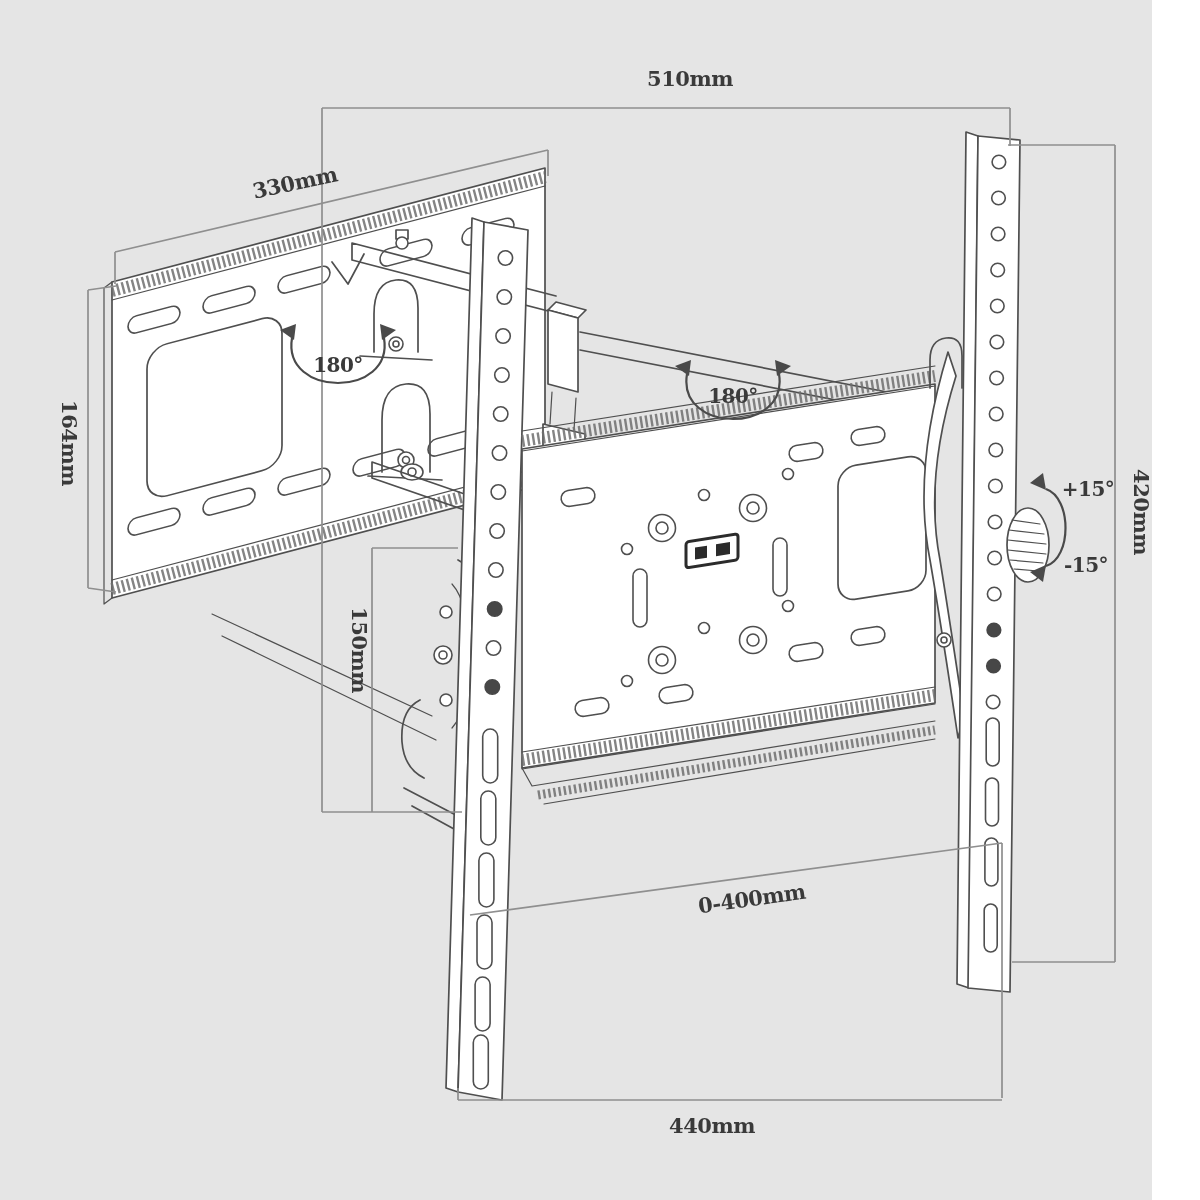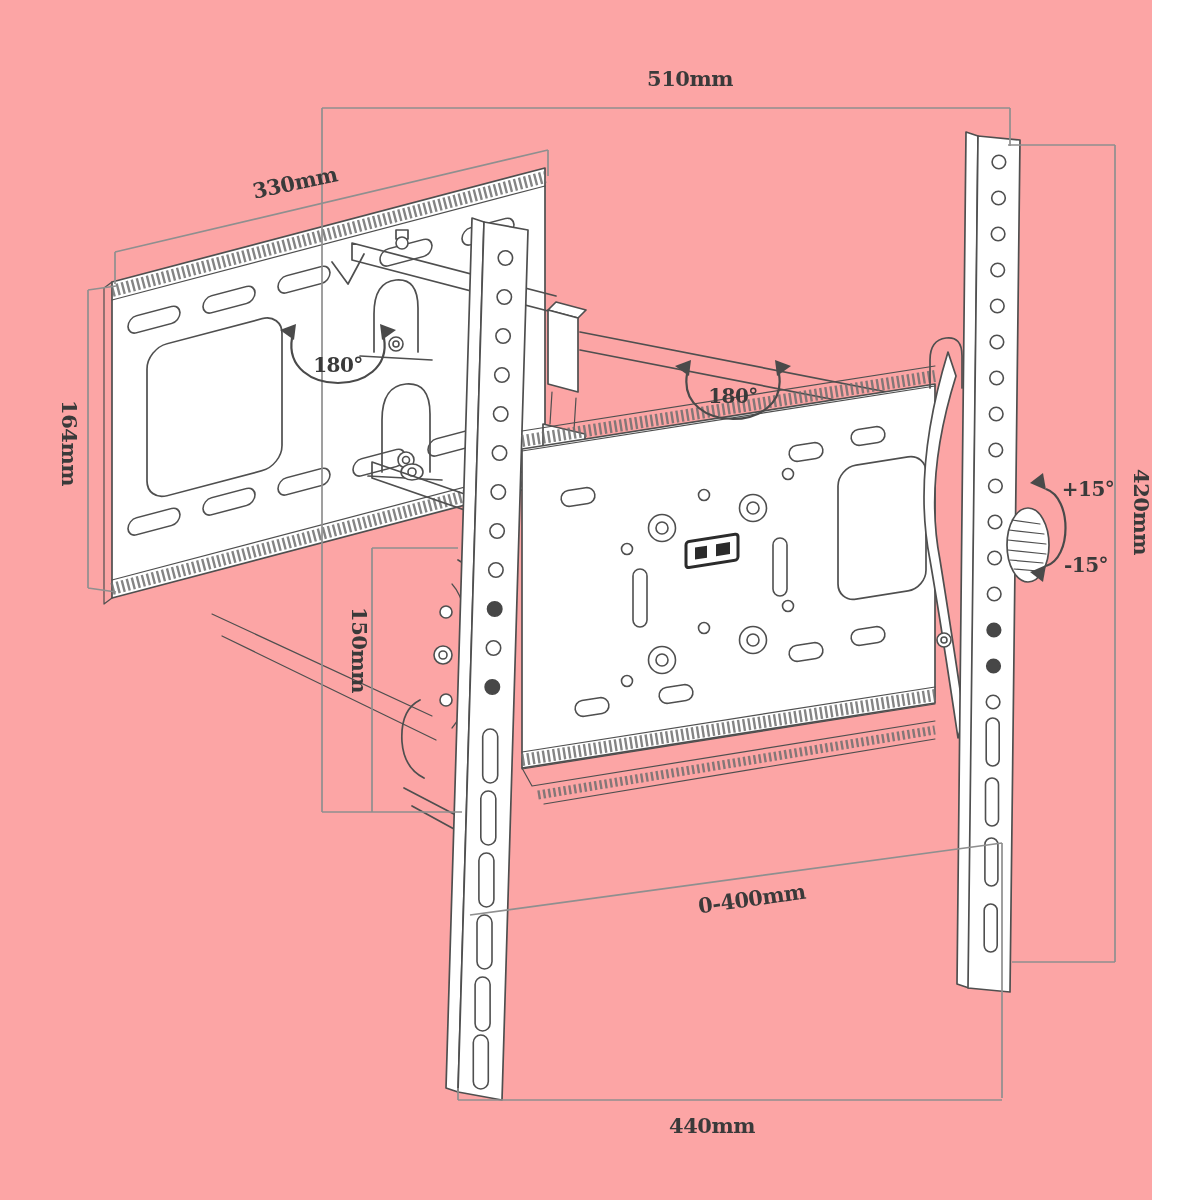--- a/index.html
+++ b/index.html
@@ -1,16 +1,16 @@
 <!DOCTYPE html>
 <html><head>
 <meta charset="utf-8">
 <style>
   html,body{margin:0;padding:0;background:#ffffff;}
-  .canvas{position:relative;width:1152px;height:1200px;background:#fca5a5;overflow:hidden;}
+  .canvas{position:relative;width:1152px;height:1200px;background:#e5e5e5;overflow:hidden;}
   svg{display:block;}
   .draw{stroke:#4f4f4f;stroke-width:1.7;fill:none;stroke-linecap:round;stroke-linejoin:round;}
   .thin{stroke-width:1.2;}
   .part{stroke:#4f4f4f;stroke-width:1.7;fill:#ffffff;stroke-linejoin:round;}
   .serr{stroke:#6f6f6f;fill:none;stroke-width:12;stroke-dasharray:2.4 2.8;opacity:.85;}
   .serr-sm{stroke-width:9;}
   .dim{stroke:#8f8f8f;stroke-width:1.7;fill:none;}
   .rot{stroke:#4a4a4a;stroke-width:2.2;fill:none;}
   .arrow{fill:#4a4a4a;stroke:none;}
   .hole{fill:#ffffff;stroke:#4f4f4f;stroke-width:1.6;}

